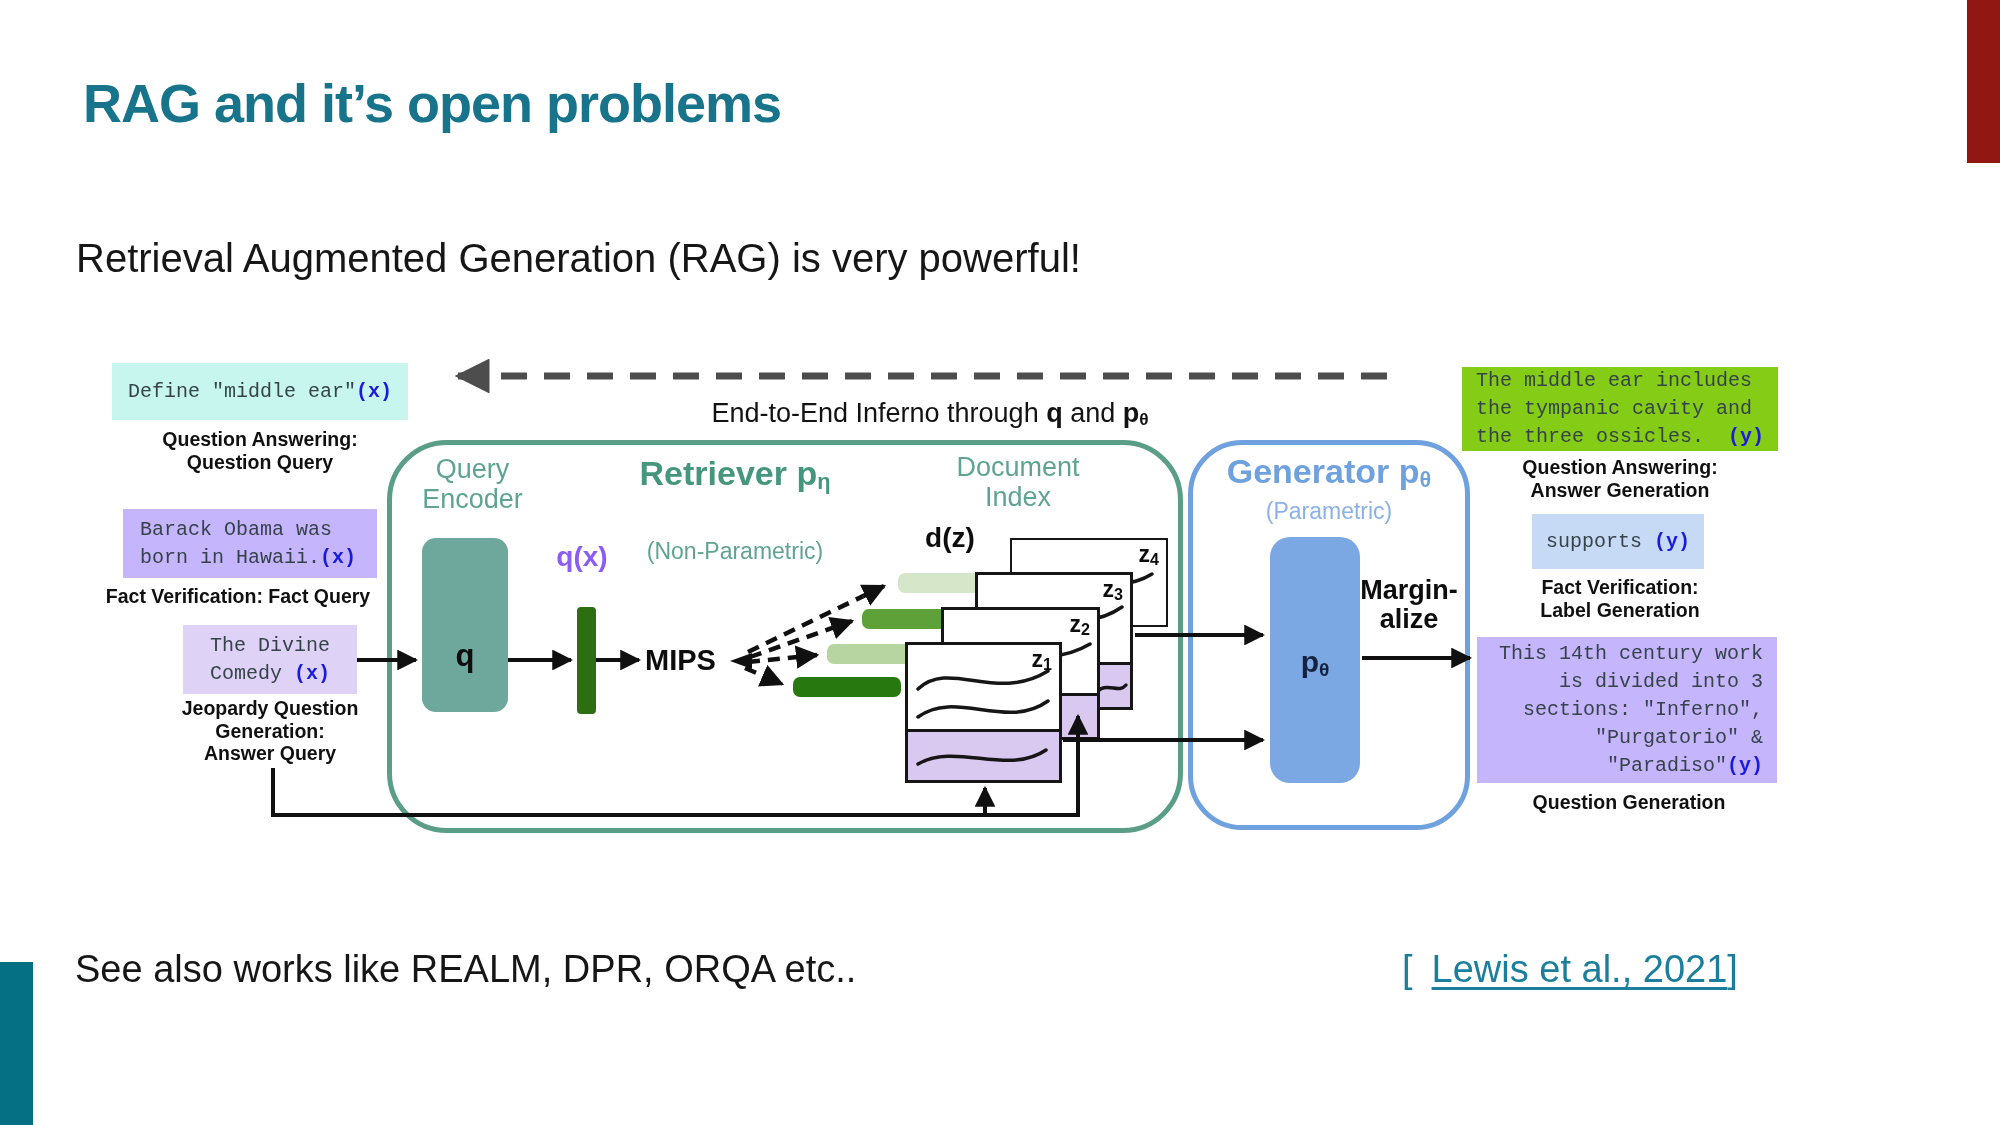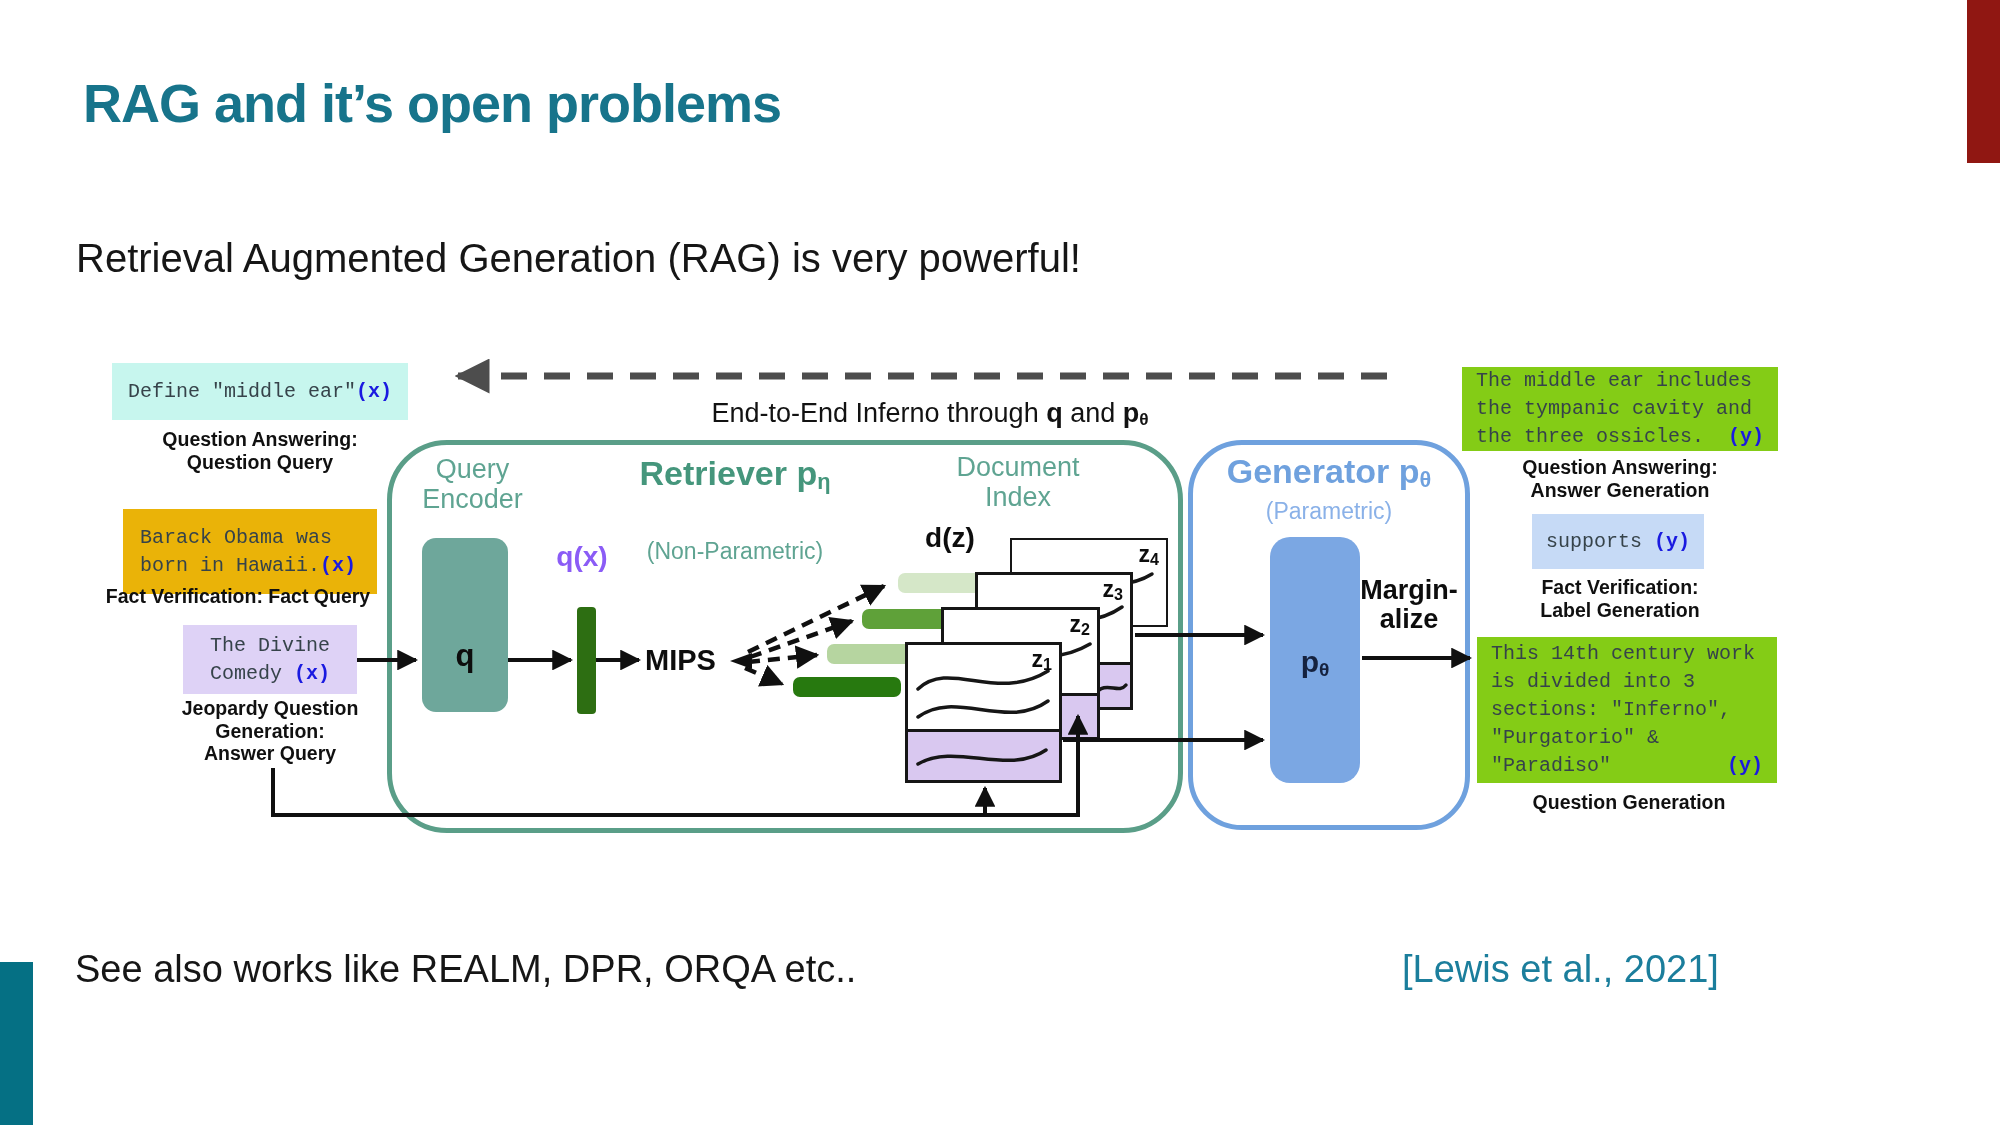--- a/index.html
+++ b/index.html
@@ -10,44 +10,44 @@
 
   
   .accent-tr { left:1967px; top:0; width:33px; height:163px; background:#901712; }
   .accent-bl { left:0; top:962px; width:33px; height:163px; background:#057084; }
   .title { left:83px; top:72px; width:1200px; font-size:54px; font-weight:bold;
            color:#17748b; letter-spacing:-1px; white-space:nowrap; }
   .subtitle { left:76px; top:236px; width:1500px; font-size:40px; color:#161616; white-space:nowrap; }
   .footer-text { left:75px; top:948px; font-size:38px; color:#161616; white-space:nowrap; }
   .citation { left:1402px; top:948px; font-size:38px; color:#1b7e9c; white-space:nowrap;
               text-decoration:none; cursor:pointer; }
-  .citation .u { text-underline-offset:5px; }
+  .citation .u { text-decoration:underline; text-underline-offset:5px;margin-left:19px; }
 
   
   .diagram { inset:0; }
   .mono-box { display:flex; flex-direction:column; justify-content:center;
               font-family:"Liberation Mono","DejaVu Sans Mono",monospace;
               font-size:20px; line-height:28px; color:#36434a; }
   .mline { white-space:pre; }
   .mflex { display:flex; justify-content:space-between; white-space:pre; }
   .tok { color:#1a1ae0; font-weight:bold; white-space:pre; }
   .dlabel { font-size:19.5px; font-weight:bold; color:#101010; text-align:center; line-height:22.5px; }
 
   
   .in-qa   { left:112px; top:363px; width:296px; height:57px; background:#c7f6ee; align-items:center; }
-  .in-fact { left:123px; top:509px; width:254px; height:85px; background:#eab308; padding-left:17px; }
+  .in-fact { left:123px; top:509px; width:254px; height:69px; background:#c4b5fd; padding-left:17px; }
   .in-jeo  { left:183px; top:625px; width:174px; height:69px; background:#ded2f6; align-items:center; }
   .lab-in-qa   { left:112px; top:428px; width:296px; }
   .lab-in-fact { left:62px;  top:585px; width:352px; }
   .lab-in-jeo  { left:148px; top:697px; width:244px; }
 
   
   .out-qa   { left:1462px; top:367px; width:316px; height:84px; background:#84cc16; padding:3px 14px; }
   .out-fact { left:1532px; top:514px; width:172px; height:55px; background:#c6daf6; align-items:center; }
-  .out-qgen { left:1477px; top:637px; width:300px; height:146px; background:#84cc16; padding:20px 14px; }
+  .out-qgen { left:1477px; top:637px; width:300px; height:146px; background:#c4b5fd; padding:20px 14px;align-items:flex-end; }
   .lab-out-qa   { left:1468px; top:456px; width:304px; }
   .lab-out-fact { left:1468px; top:576px; width:304px; }
   .lab-out-qgen { left:1477px; top:791px; width:304px; }
 
   
   .retriever-box { left:387px; top:440px; width:796px; height:393px;
                    border:5px solid #5a9e88; border-radius:60px; }
   .generator-box { left:1188px; top:440px; width:282px; height:390px;
                    border:5px solid #6fa1de; border-radius:54px; }
 

